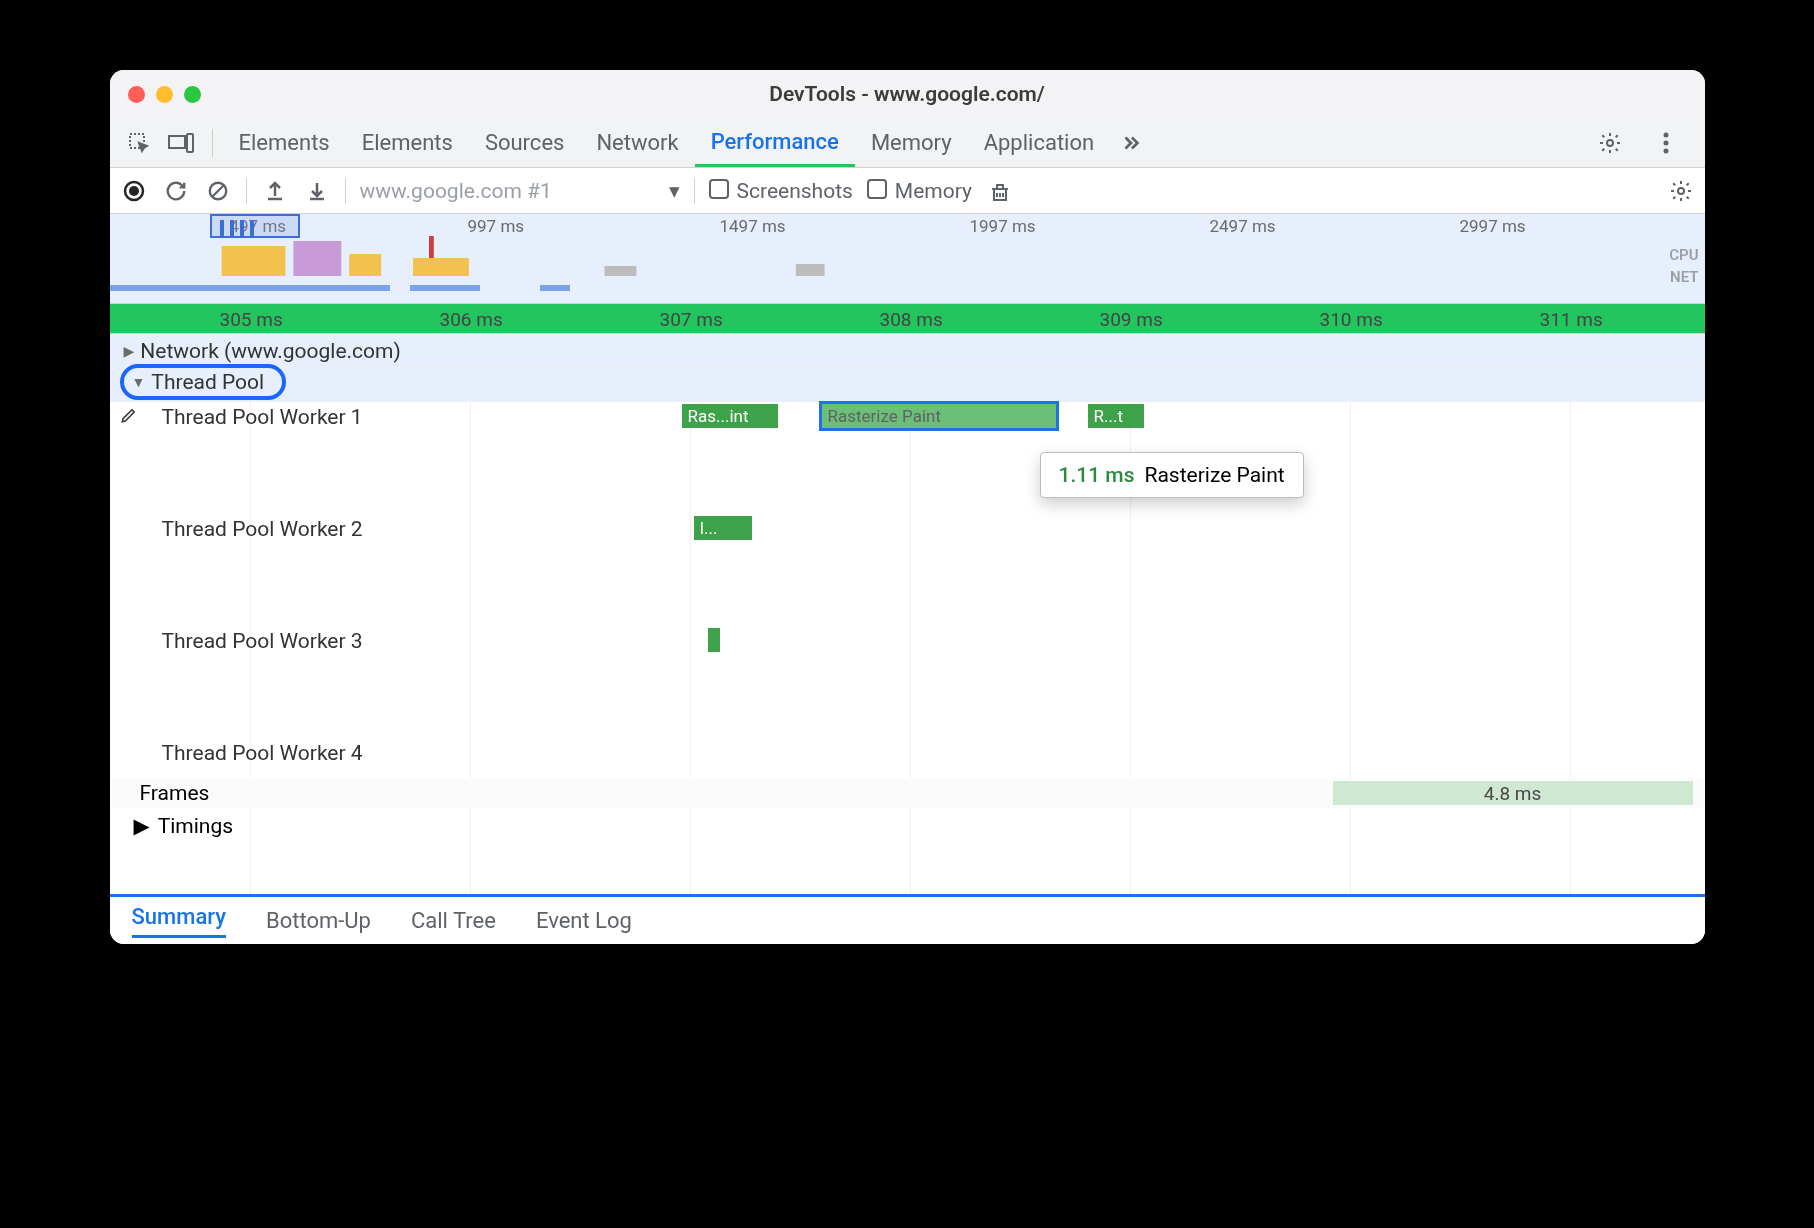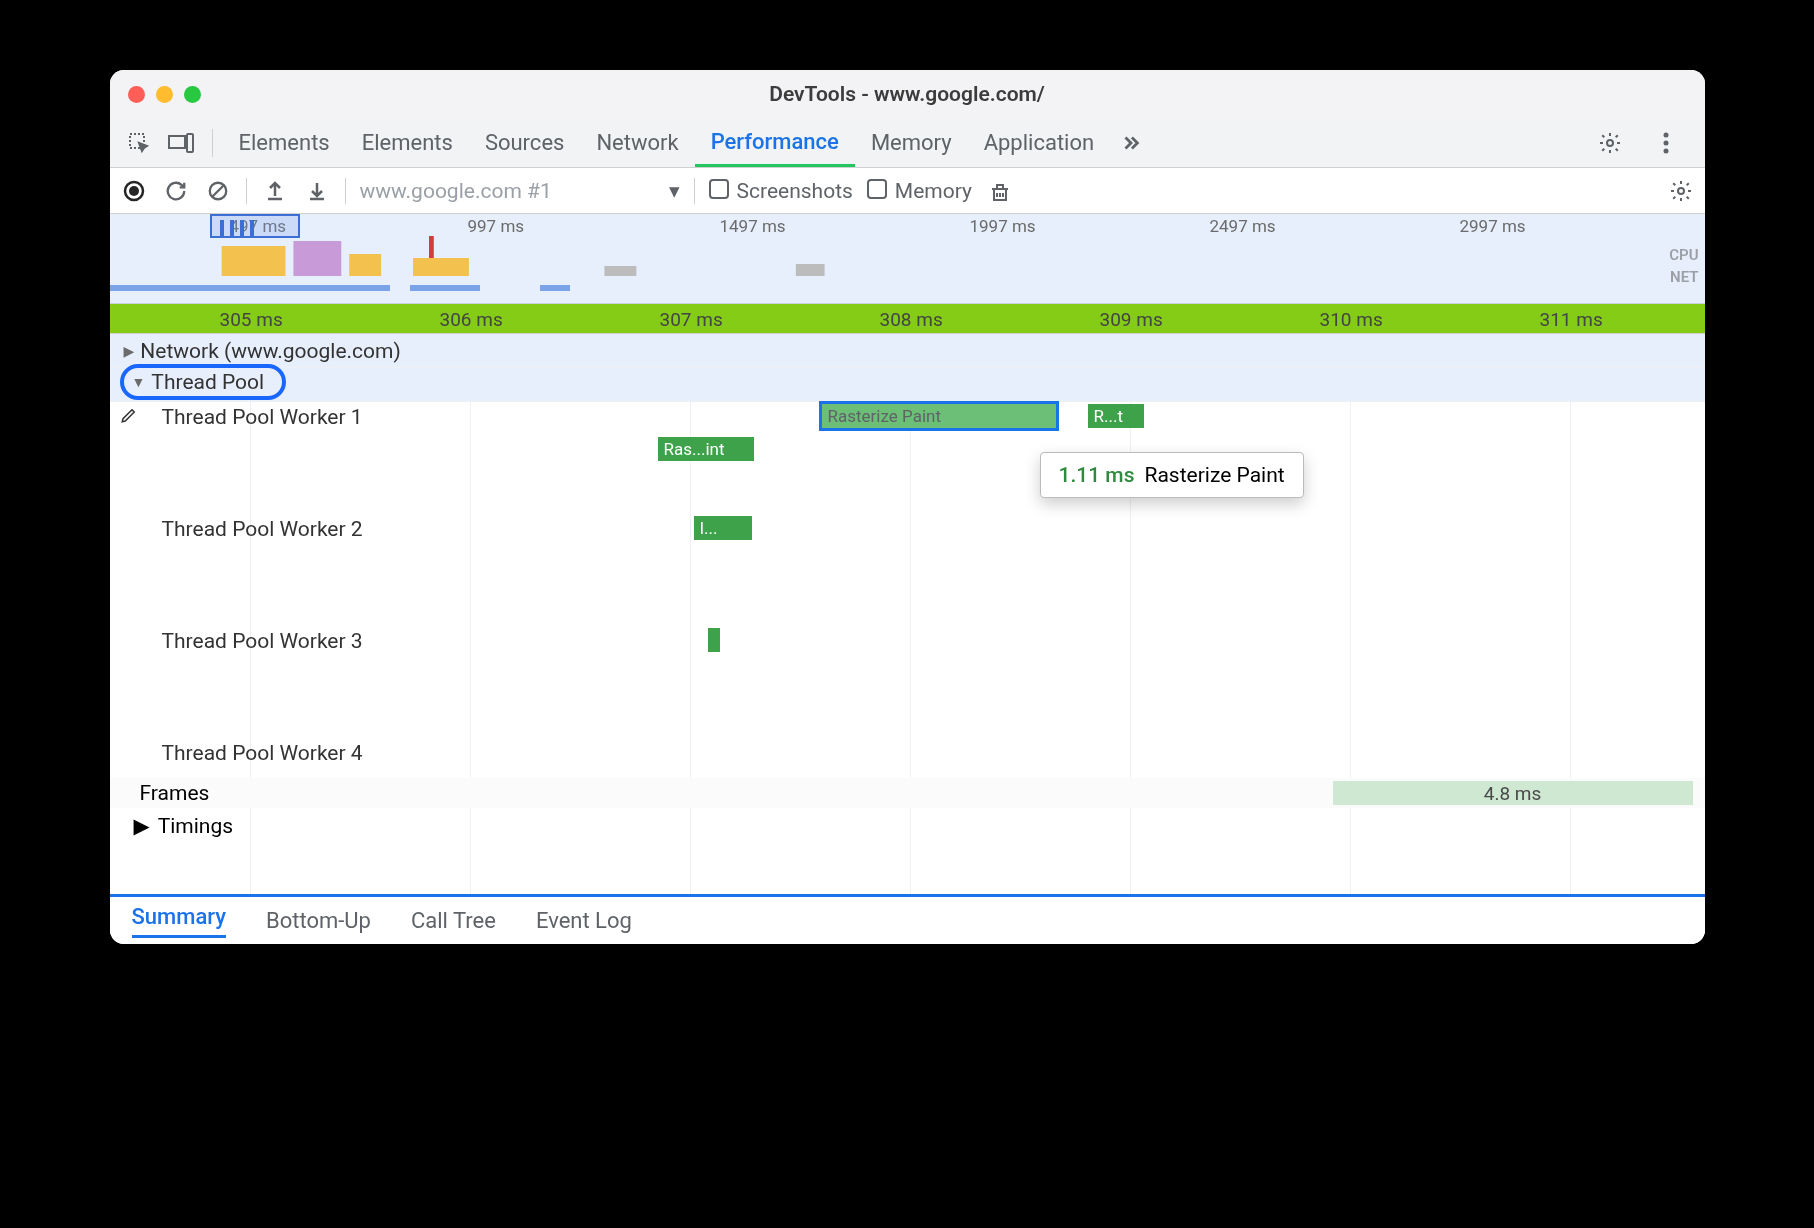--- a/index.html
+++ b/index.html
@@ -24,21 +24,21 @@
   .chk .box { width:20px; height:20px; border:2px solid #5f6368; border-radius:4px;}
   .overview { position:relative; height:90px; background:#e7effd; border-bottom:1px solid #cad2de;}
   .ov-ticks { display:flex; font-size:17px; color:#6b6b6b; padding-top:2px; position:relative; height:22px;}
   .ov-ticks span{ position:absolute; }
   .ov-right-labels { position:absolute; right:6px; top:30px; font-size:15px; color:#9aa0a6; text-align:right; line-height:22px; font-weight:600;}
   .ov-viewport { position:absolute; left:100px; top:0; width:90px; height:24px; border:2px solid #3b6fd6; background:rgba(120,160,230,.25); }
   .ov-handles { position:absolute; top:4px; width:4px; height:16px; background:#3b6fd6;}
   .ov-flame { position:absolute; left:0; right:0; top:22px; height:40px; }
   .ov-net { position:absolute; left:0; right:0; bottom:8px; height:10px;}
   .ov-net .bar{position:absolute; height:6px; background:#7aa3e8;}
-  .ruler { height:30px; background:#84cc16; border-bottom:1px solid #d0d0d0; display:flex; position:relative; font-size:19px; color:#444;}
+  .ruler { height:30px; background:#22c55e; border-bottom:1px solid #d0d0d0; display:flex; position:relative; font-size:19px; color:#444;}
   .ruler span{ position:absolute; top:4px;}
   .row { position:relative; height:28px; border-bottom:1px solid #eef0f3;}
   .row.header { background:#e7effd; height:34px; display:flex; align-items:center; gap:6px; padding-left:14px; font-size:21px; color:#333;}
   .row.header .disclosure{ font-size:14px; color:#6b6b6b;}
   .highlight-pill { position:absolute; left:10px; top:-4px; border:4px solid #1967ff; border-radius:20px; padding:2px 18px 2px 8px; display:flex; align-items:center; gap:6px; background:transparent;}
   .track-label { font-size:21px; color:#333; padding-left:52px; height:28px; display:flex; align-items:center;}
   .track { position:relative; height:112px; }
   .track .label-row{height:30px; display:flex; align-items:center;}
   .ev { position:absolute; top:2px; height:24px; background:#3ea24a; color:#fff; font-size:17px; display:flex; align-items:center; padding:0 6px; overflow:hidden; white-space:nowrap;}
   .ev.sel { outline:3px solid #1a73e8; background:#6cbf77; color:#5f6368;}
@@ -243,21 +243,21 @@
     </div>
 
     <div id="workers">
         <div class="track">
           <span style="position: absolute; left: 10px; top: 4px;">
             <svg width="18" height="18" viewBox="0 0 24 24" fill="none" stroke="#333" stroke-width="2">
               <path d="M3 21l4-1 12-12-3-3L4 17z"></path>
             </svg>
           </span>
           <div class="track-label label-row">Thread Pool Worker 1</div>
-          <div class="ev " style="left: 548px; width: 96px; margin-top: 33px;">Ras...int</div>
+          <div class="ev " style="left: 572px; width: 96px;">Ras...int</div>
           <div class="ev sel" style="left: 712px; width: 234px;">Rasterize Paint</div>
           <div class="ev " style="left: 978px; width: 56px;">R...t</div>
         </div>
         <div class="track">
           <div class="track-label label-row">Thread Pool Worker 2</div>
           <div class="ev " style="left: 584px; width: 58px;">I...</div>
         </div>
         <div class="track">
           <div class="track-label label-row">Thread Pool Worker 3</div>
           <div class="ev " style="left: 598px; width: 6px;"></div>

